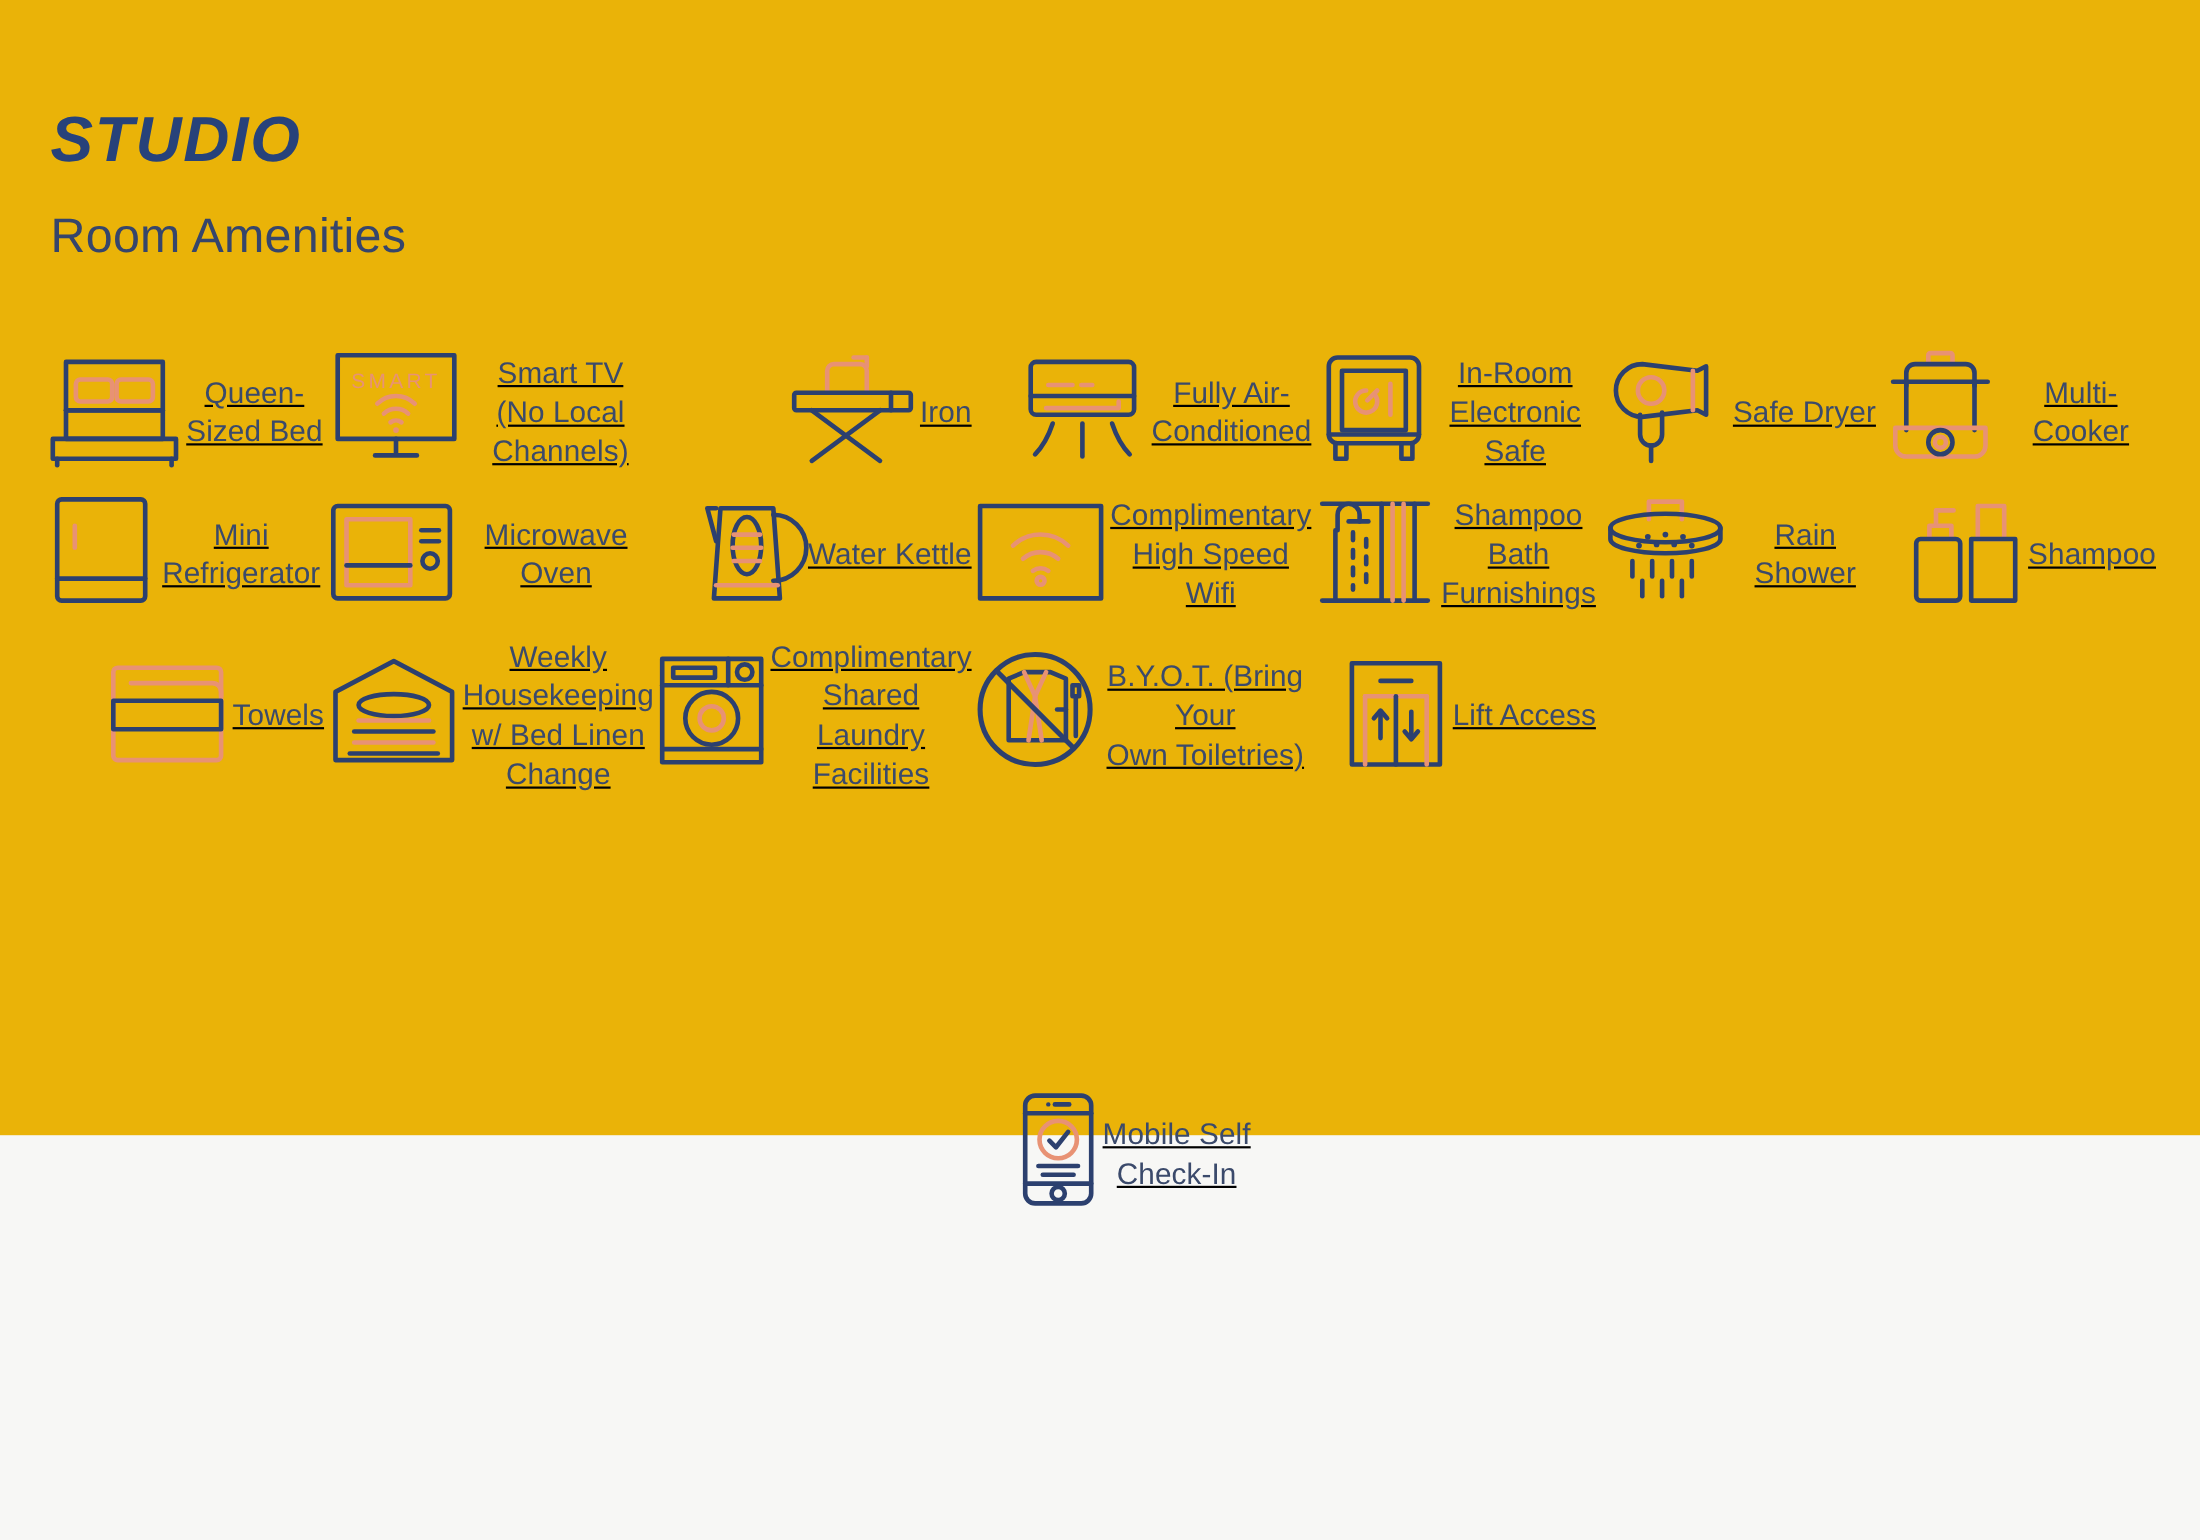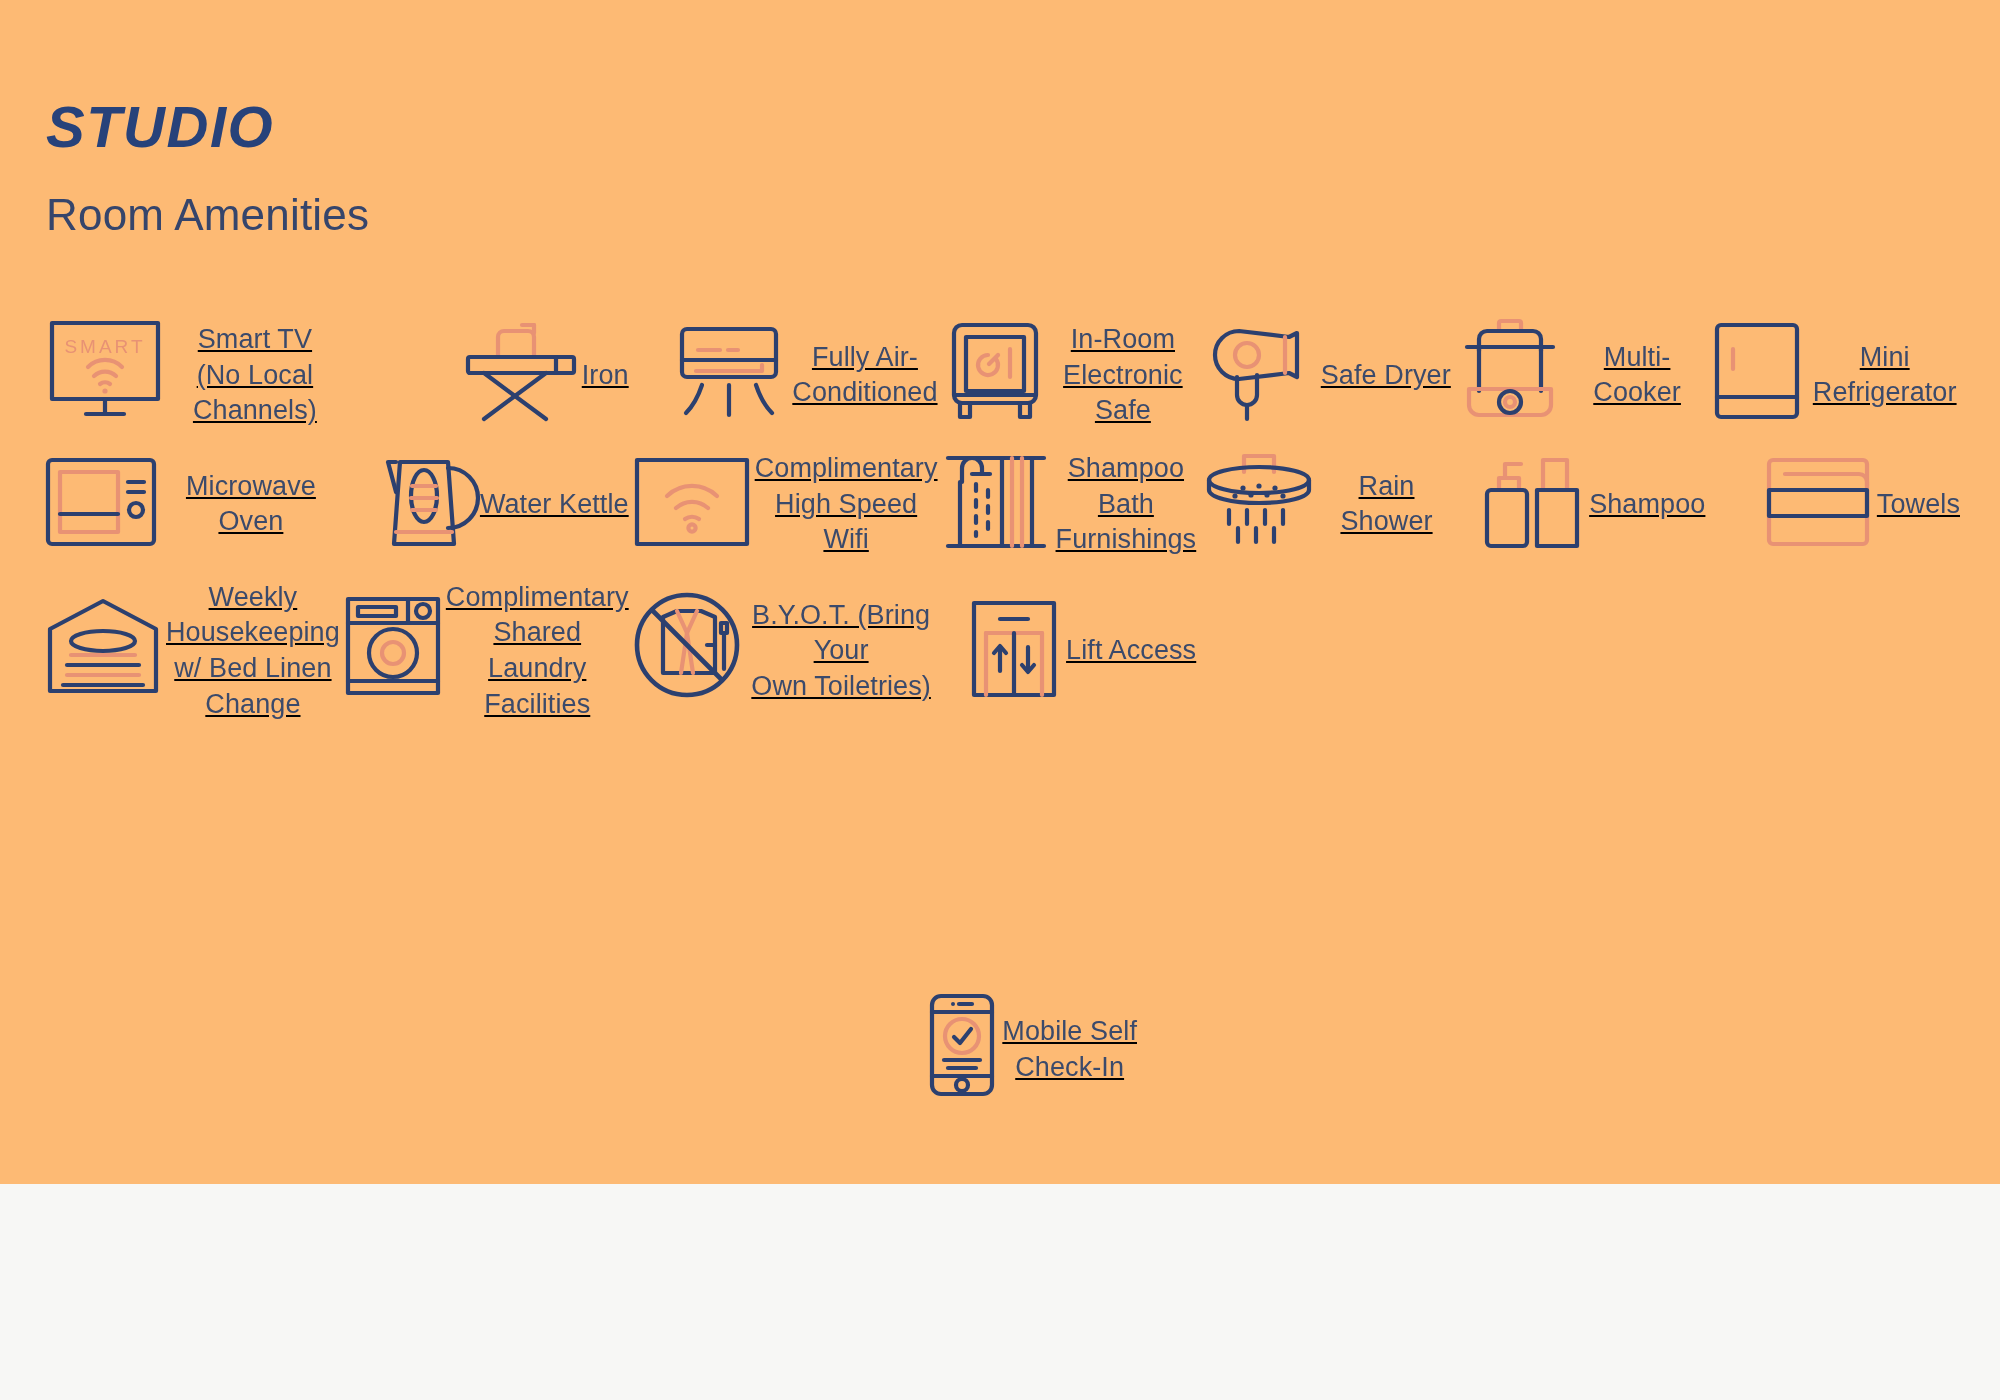--- a/index.html
+++ b/index.html
@@ -8,22 +8,22 @@
     width: 2000px;
     height: 1400px;
     background: #f7f7f5;
     font-family: "Liberation Sans", sans-serif;
     overflow: hidden;
   }
 
   .page {
     position: relative;
     width: 2000px;
-    height: 1184px;
-    background: #fdba74;
+    height: 1032px;
+    background: #eab308;
     padding: 0;
   }
 
   
   .header {
     position: absolute;
     left: 46px;
     top: 98px;
   }
 
@@ -129,20 +129,35 @@
 
 <div class="page">
 
   <div class="header">
     <div class="title">STUDIO</div>
     <div class="subtitle">Room Amenities</div>
   </div>
 
   <div class="grid">
 
+    <div class="cell row1">
+      <div class="icon-wrap">
+        <svg width="128" height="108" viewBox="0 0 128 108">
+          <rect class="nv" x="20" y="14" width="88" height="44"></rect>
+          <rect class="or" x="29" y="30" width="33" height="20" rx="4"></rect>
+          <rect class="or" x="66" y="30" width="33" height="20" rx="4"></rect>
+          <line class="nv" x1="20" y1="58" x2="108" y2="58"></line>
+          <rect class="nv" x="20" y="58" width="88" height="26"></rect>
+          <rect class="nv" x="8" y="84" width="112" height="18"></rect>
+          <line class="nv" x1="12" y1="102" x2="12" y2="108"></line>
+          <line class="nv" x1="116" y1="102" x2="116" y2="108"></line>
+        </svg>
+      </div>
+      <div class="label">Queen-Sized Bed</div>
+    </div>
 
     <div class="cell row1">
       <div class="icon-wrap">
         <svg width="130" height="108" viewBox="0 0 130 108">
           <rect class="nv" x="12" y="8" width="106" height="76"></rect>
           <text class="smart-txt" x="65" y="38" text-anchor="middle">SMART</text>
           <path class="or" d="M48 52 a24 24 0 0 1 34 0"></path>
           <path class="or" d="M54 61 a16 16 0 0 1 22 0"></path>
           <path class="or" d="M60 69 a8 8 0 0 1 10 0"></path>
           <circle class="or-f" cx="65" cy="76" r="2.6"></circle>

